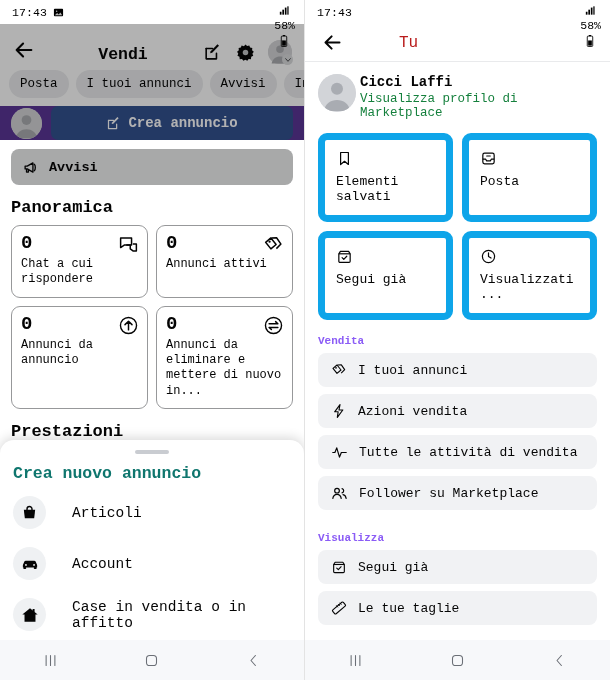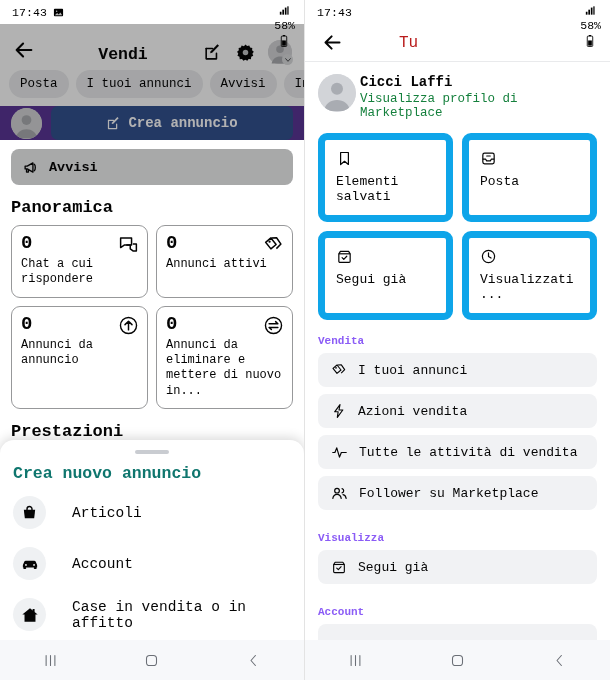--- a/index.html
+++ b/index.html
@@ -492,20 +492,29 @@
     <div class="r-item">
       <span>
         <svg width="16" height="16" viewBox="0 0 24 24">
             <path d="M4 8.2l2.2-3.4h11.6L20 8.2v10.6a1.6 1.6 0 01-1.6 1.6H5.6A1.6 1.6 0 014 18.8z" fill="none" stroke="#050505" stroke-width="1.7" stroke-linejoin="round"></path>
             <path d="M4 8.2h16" stroke="#050505" stroke-width="1.7"></path>
             <path d="M8.6 13.6l2.4 2.4 4.2-4.4" fill="none" stroke="#050505" stroke-width="1.7" stroke-linecap="round" stroke-linejoin="round"></path>
           </svg>
       </span>
       <span>Segui già</span>
     </div>
+    <div class="r-item">
+      <span>
+        <svg width="16" height="16" viewBox="0 0 24 24">
+            <rect x="1.6" y="8.2" width="20.8" height="7.6" rx="1.6" transform="rotate(-40 12 12)" fill="none" stroke="#050505" stroke-width="1.7"></rect>
+            <path d="M8.4 8.6l1.6 1.9M11 6.6l1.6 1.9M13.6 4.6l1.6 1.9" stroke="#050505" stroke-width="1.5" stroke-linecap="round"></path>
+          </svg>
+      </span>
+      <span>Le tue taglie</span>
+    </div>
 
     <div class="r-section-title">Account</div>
     <div class="r-item"></div>
 
     <div class="navbar">
       <div class="navbtn">
         <svg width="15" height="15" viewBox="0 0 24 24">
             <path d="M5 4v16M12 4v16M19 4v16" stroke="#6b6f76" stroke-width="1.7" stroke-linecap="round"></path>
           </svg>
       </div>

